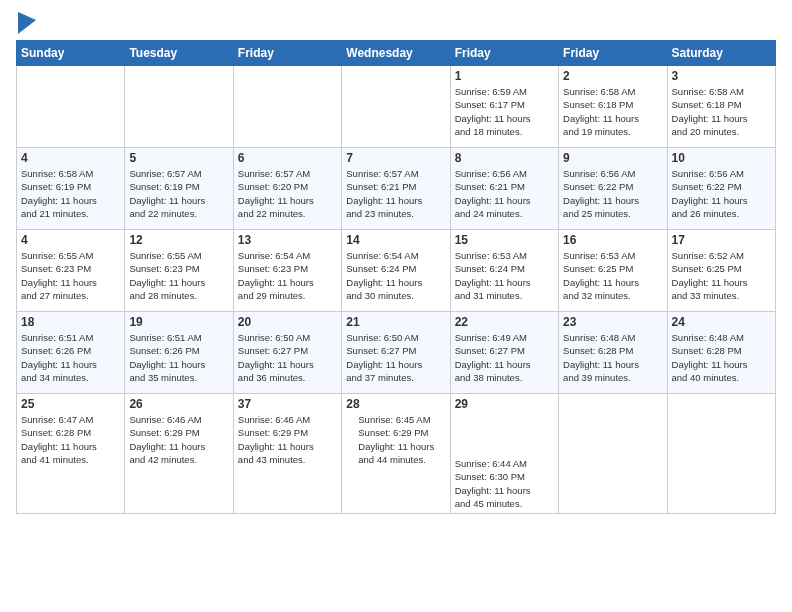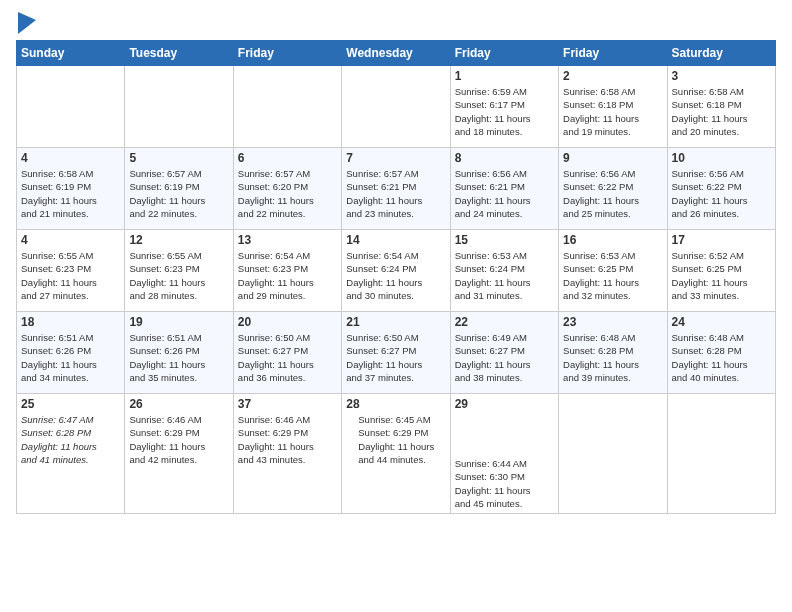--- a/index.html
+++ b/index.html
@@ -319,21 +319,21 @@
             <span class="day-num">24</span>
             <div class="cell-info" style="white-space: pre-line;">Sunrise: 6:48 AM
 Sunset: 6:28 PM
 Daylight: 11 hours
 and 40 minutes.</div>
           </td>
         </tr>
         <tr>
           <td>
             <span class="day-num">25</span>
-            <div class="cell-info" style="white-space: pre-line; font-style: italic;">Sunrise: 6:47 AM
+            <div class="cell-info" style="white-space: pre-line;">Sunrise: 6:47 AM
 Sunset: 6:28 PM
 Daylight: 11 hours
 and 41 minutes.</div>
           </td>
           <td>
             <span class="day-num">26</span>
             <div class="cell-info" style="white-space: pre-line;">Sunrise: 6:46 AM
 Sunset: 6:29 PM
 Daylight: 11 hours
 and 42 minutes.</div>

